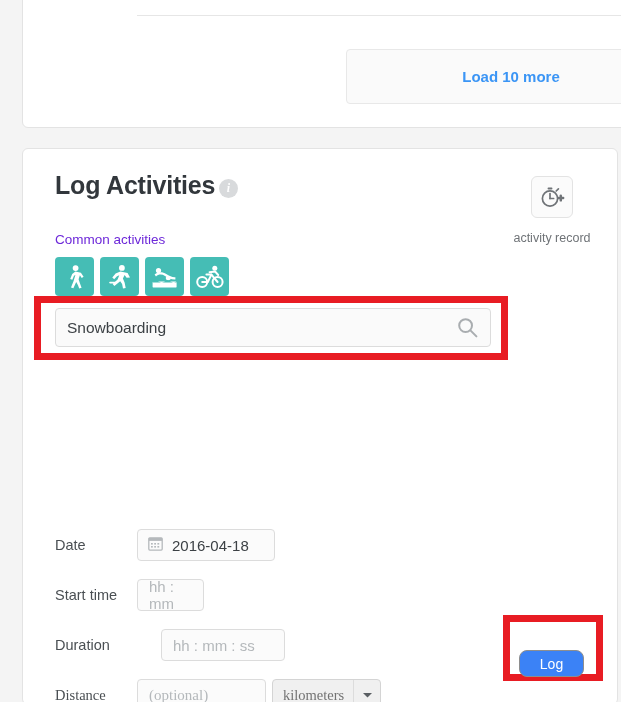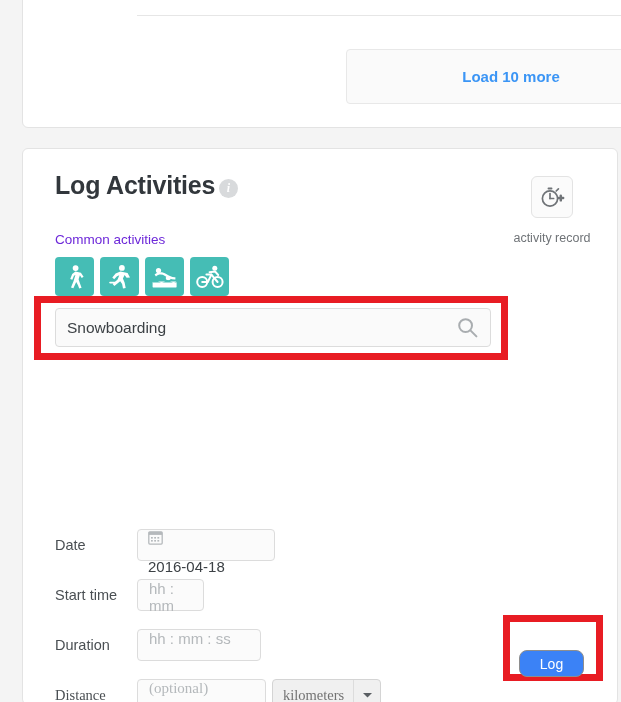--- a/index.html
+++ b/index.html
@@ -198,36 +198,35 @@
     width: 82px;
     font-size: 14.5px;
     color: #4a4f53;
   }
   .input-box {
     background: #fbfbfb;
     border: 1px solid #dcdcdc;
     border-radius: 4px;
     box-sizing: border-box;
     display: flex;
-    align-items: flex-start;
+    align-items: center;
     height: 32px;
     cursor: text;
-    flex-direction: column;
   }
   .input-text {
     font-size: 15px;
     color: #3c4145;
   }
   .placeholder {
     color: #b4b8bb;
   }
 
   #row-date   { top: 380px; }
   #row-start  { top: 430px; }
-  #row-dur    { top: 480px; }
+  #row-dur    { top: 480px; gap: 24px; }
   #row-dist   { top: 530px; font-family: Liberation Serif, serif; }
 
   #date-box   { width: 138px; padding-left: 10px; gap: 9px; }
   #start-box  { width: 67px;  padding-left: 11px; }
   #dur-box    { width: 124px; padding-left: 11px; }
   #dist-box   { width: 129px; padding-left: 11px; }
 
   #unit-select {
     margin-left: 6px;
     height: 32px;

